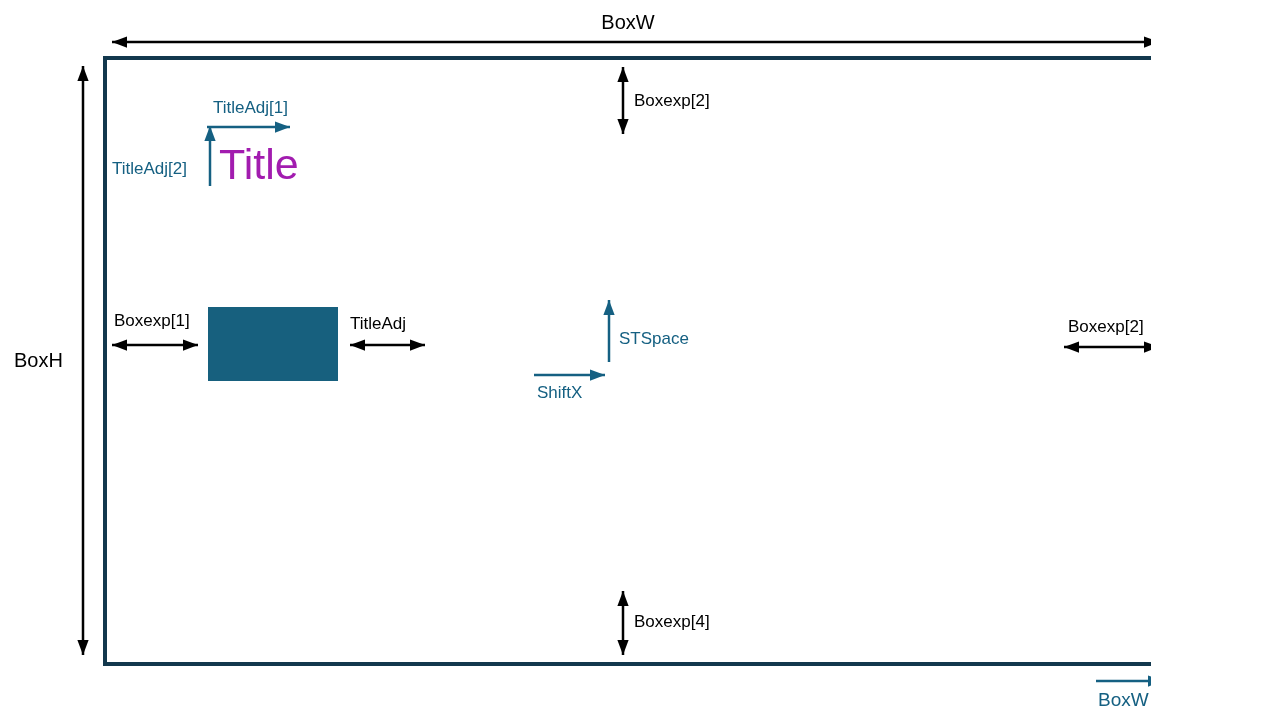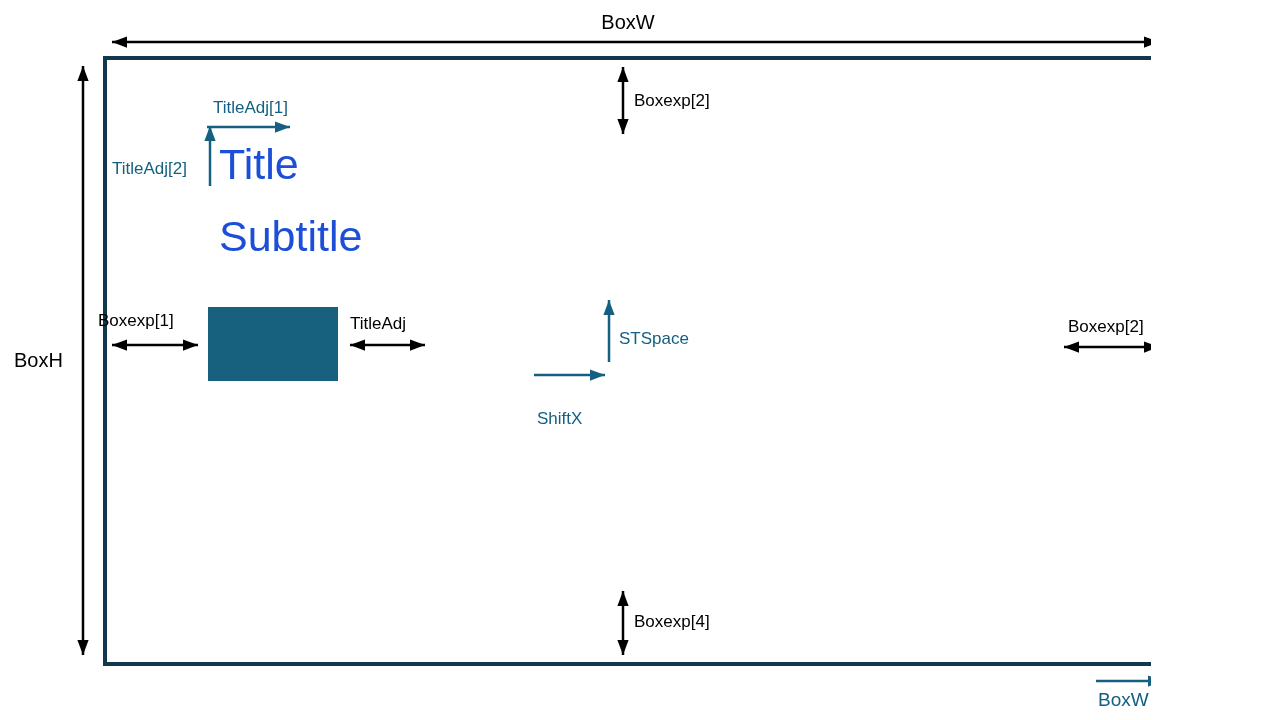--- a/index.html
+++ b/index.html
@@ -34,21 +34,21 @@
   }
   .lbl.teal {
     color: #156082;
   }
   .lbl.teal-big {
     color: #156082;
     font-size: 19px;
   }
   .display-text {
     position: absolute;
-    color: #1d4ed8;
+    color: #a21caf;
     font-size: 43px;
     font-weight: 400;
     line-height: 1;
     white-space: nowrap;
     letter-spacing: 0px;
   }
   .display-text.item {
     font-size: 40px;
   }
   .center-x {
@@ -87,29 +87,28 @@
     <line x1="609" y1="362" x2="609" y2="300" stroke="#156082" stroke-width="2.5" marker-end="url(#mt)"></line>
     <line x1="534" y1="375" x2="605" y2="375" stroke="#156082" stroke-width="2.5" marker-end="url(#mt)"></line>
     <line x1="1189" y1="664" x2="1189" y2="597" stroke="#156082" stroke-width="2.5" marker-end="url(#mt)"></line>
     <line x1="1096" y1="681" x2="1163" y2="681" stroke="#156082" stroke-width="2.5" marker-end="url(#mt)"></line>
   </svg>
 
   <div class="lbl big center-x" style="left:628px; top:11px;">BoxW</div>
   <div class="lbl big" style="left:14px; top:349px;">BoxH</div>
 
   <div class="lbl" style="left:634px; top:92px;">Boxexp[2]</div>
-  <div class="lbl" style="left:98px; top:312px;">Boxexp[1]</div>
+  <div class="lbl" style="left:114px; top:312px;">Boxexp[1]</div>
   <div class="lbl" style="left:1068px; top:318px;">Boxexp[2]</div>
   <div class="lbl" style="left:634px; top:613px;">Boxexp[4]</div>
 
   <div class="lbl teal" style="left:213px; top:99px;">TitleAdj[1]</div>
   <div class="lbl teal" style="left:112px; top:160px;">TitleAdj[2]</div>
   <div class="display-text" style="left:219px; top:143px;">Title</div>
-  <div class="display-text" style="left:219px; top:215px;">Subtitle</div>
 
   <div class="lbl" style="left:350px; top:315px;">TitleAdj</div>
   <div class="lbl teal" style="left:619px; top:330px;">STSpace</div>
-  <div class="lbl teal" style="left:537px; top:384px;margin-top:26px;">ShiftX</div>
+  <div class="lbl teal" style="left:537px; top:384px;">ShiftX</div>
 
   <div class="lbl teal-big" style="left:1201px; top:617px;">PosX</div>
   <div class="lbl teal-big" style="left:1098px; top:690px;">BoxW</div>
 
 </div>
 
 </body></html>

